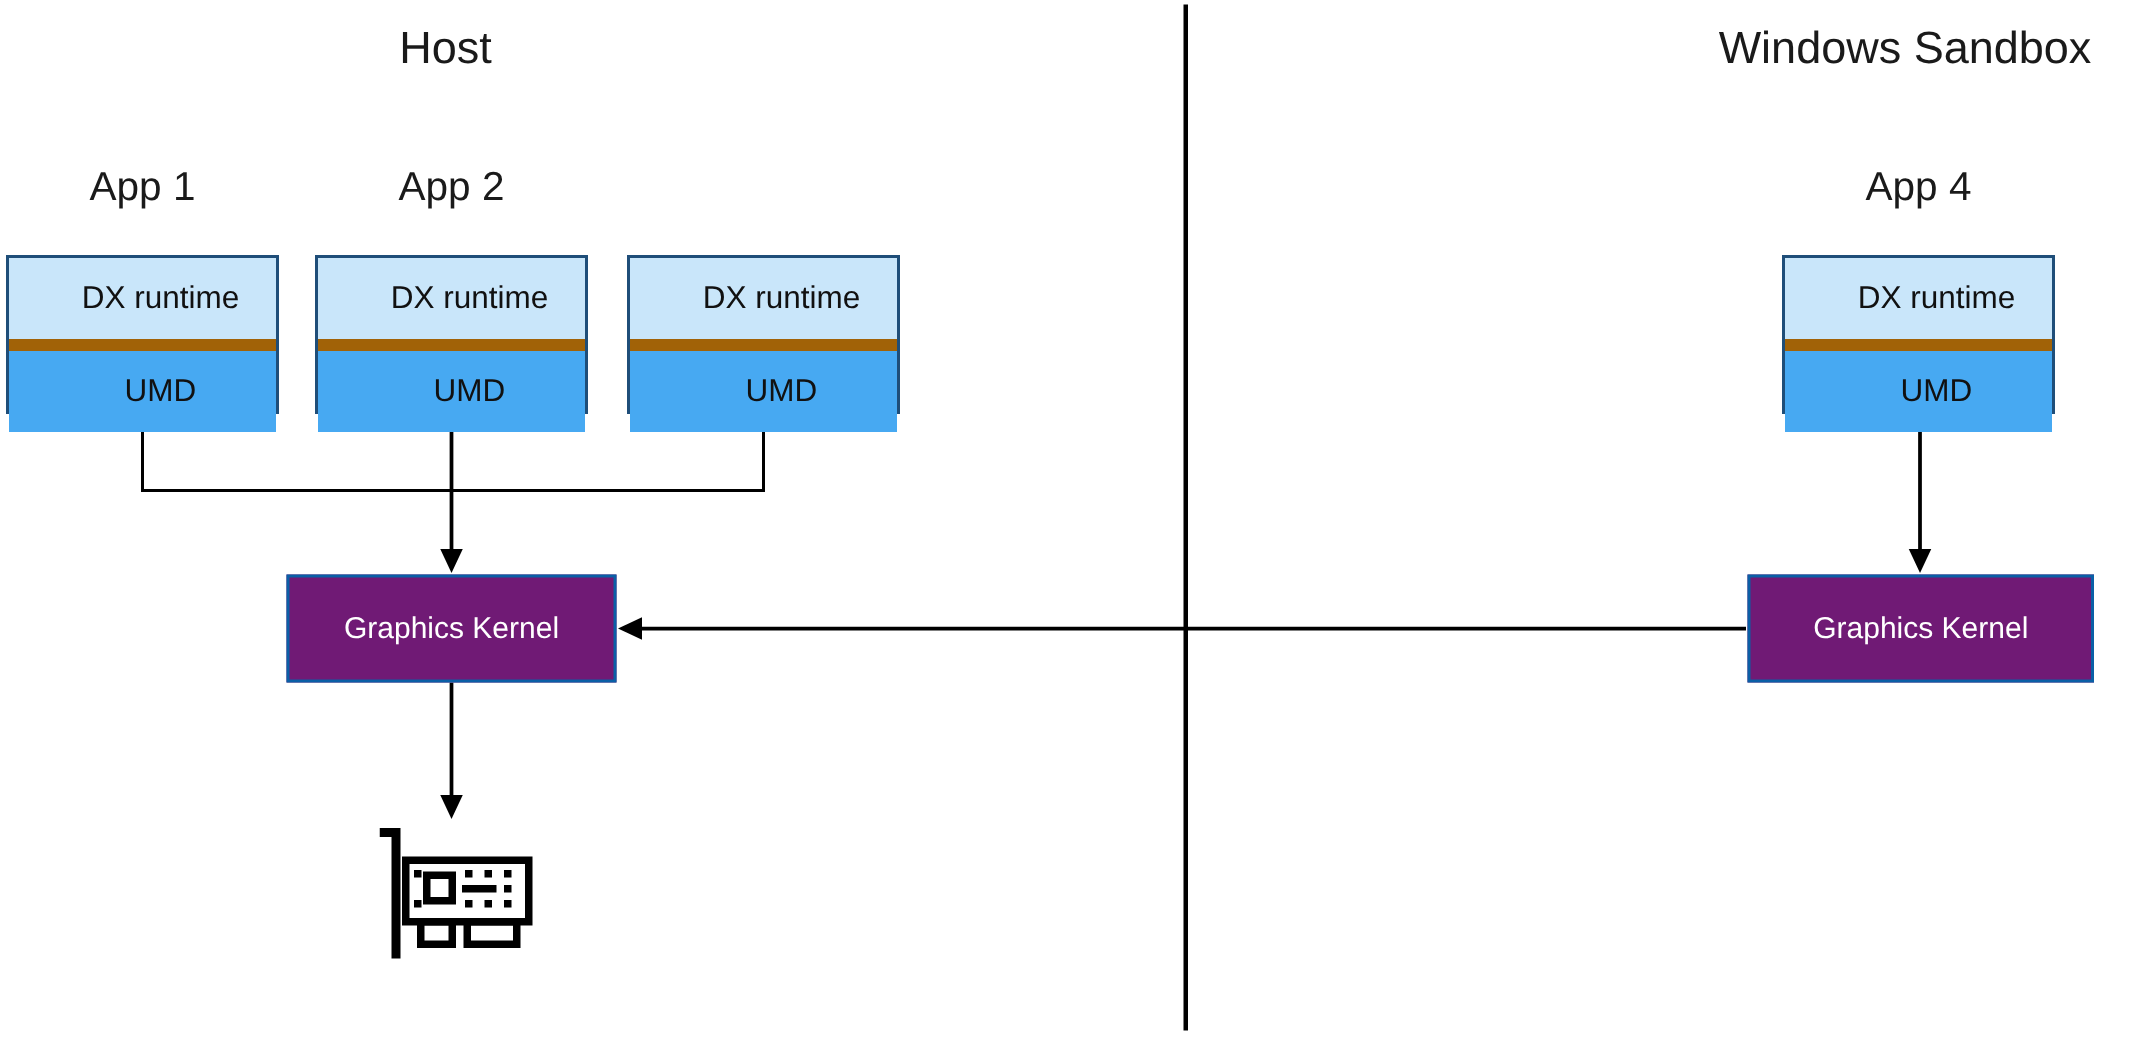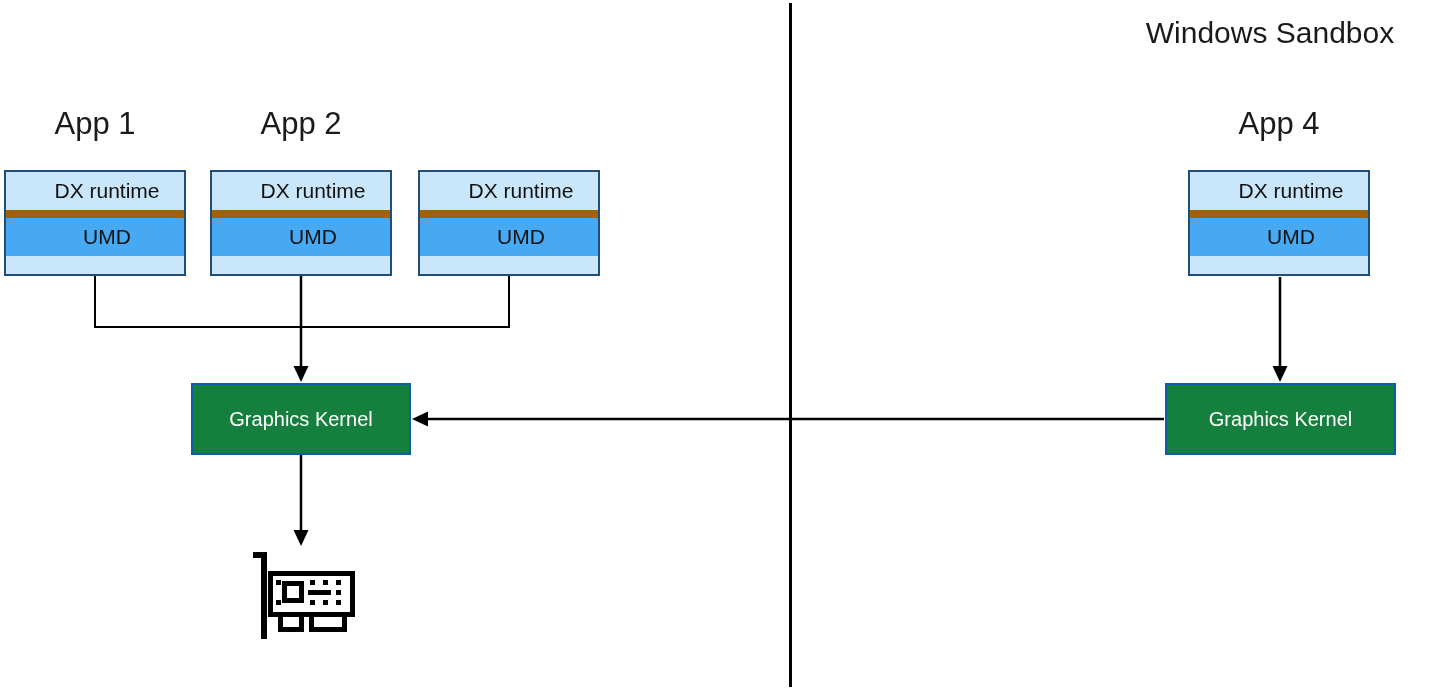--- a/index.html
+++ b/index.html
@@ -33,54 +33,54 @@
     line-height: 34px;
     color: #1a1a1a;
   }
   .host-title { left: 97px; }
   .sandbox-title { left: 1070px; }
   .app-label {
     position: absolute;
     top: 108px;
     width: 182px;
     text-align: center;
-    font-size: 31px;
+    font-size: 27px;
     line-height: 32px;
     color: #1a1a1a;
   }
   .app-box {
     position: absolute;
     top: 170px;
     width: 182px;
     height: 106px;
     box-sizing: border-box;
     border: 2px solid #1F4E79;
     background: #C9E6FA;
   }
   .cell {
     display: flex;
     align-items: center;
     justify-content: center;
     font-size: 21px;
     color: #111111;
-    height: 38px;
+    height: 54px;
     padding-left: 24px;
   }
   .cell-dx { background: #C9E6FA; }
   .cell-umd {
     background: #47A9F2;
     border-top: 8px solid #a16207;
   }
   .kernel-box {
     position: absolute;
     top: 383px;
     height: 72px;
     box-sizing: border-box;
     border: 2px solid #0A5FA6;
-    background: #15803d;
+    background: #701a75;
     color: #ffffff;
     display: flex;
     align-items: center;
     justify-content: center;
     font-size: 20px;
   }
   .kernel-host { left: 191px; width: 220px; }
   .kernel-sandbox { left: 1165px; width: 231px; }
   .gpu-icon {
     position: absolute;
@@ -107,20 +107,21 @@
 
     <path d="M1280,277 V367" stroke="#000" stroke-width="2.5" fill="none"></path>
     <polygon points="1272.5,366 1287.5,366 1280,382" fill="#000"></polygon>
 
     <path d="M1164,419 H427" stroke="#000" stroke-width="2.5" fill="none"></path>
     <polygon points="428,411.5 428,426.5 412,419" fill="#000"></polygon>
   </svg>
 
   <div class="divider"></div>
 
+  <div class="section-title host-title">Host</div>
   <div class="section-title sandbox-title">Windows Sandbox</div>
 
   <div class="app-label" style="left:4px">App 1</div>
   <div class="app-label" style="left:210px">App 2</div>
 
   <div class="app-label" style="left:1188px">App 4</div>
 
   <div class="app-box" style="left:4px">
     <div class="cell cell-dx">DX runtime</div>
     <div class="cell cell-umd">UMD</div>

